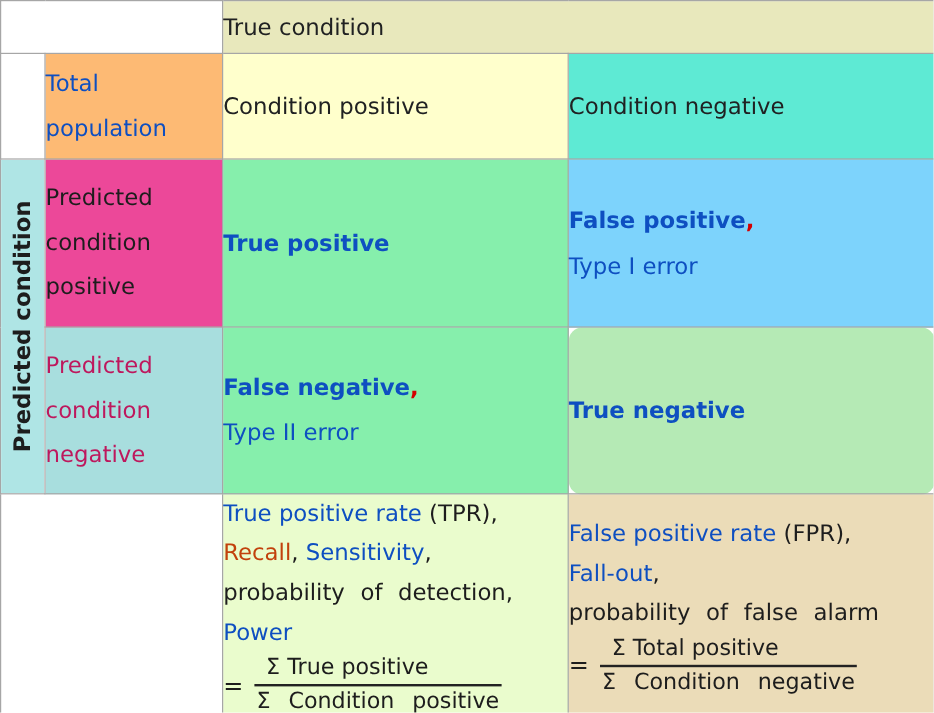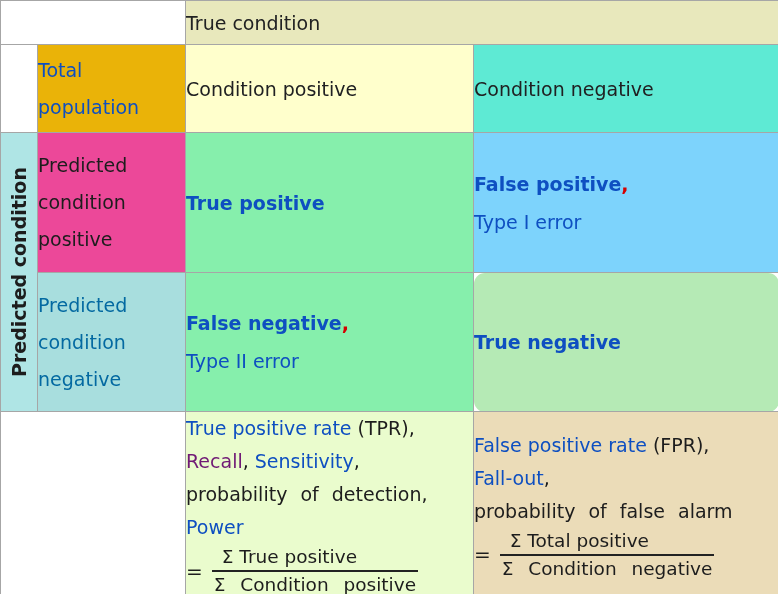--- a/index.html
+++ b/index.html
@@ -9,40 +9,40 @@
     color:#1d1d1d;background:#ffffff;
   }
   table.cm{border-collapse:collapse;table-layout:fixed;width:778px;}
   table.cm td, table.cm th{
     border:1.5px solid #a6a6a6;
     text-align:left;vertical-align:middle;
     padding:0;font-size:19px;font-weight:normal;
   }
   td.blank{border:none;background:#ffffff;}
   .hdr-true{background:#e8e8bc;font-weight:bold;font-size:20px;color:#202122;}
-  .totalpop{background:#eab308;line-height:37px;}
+  .totalpop{background:#fdba74;line-height:37px;}
   .condpos{background:#ffffcc;color:#202122;}
   .condneg{background:#5eead4;color:#202122;}
   .vstrip{background:#afe5e5;position:relative;}
   .vstrip .vtext{
     position:absolute;top:50%;left:50%;
     transform:translate(-50%,-50%) rotate(-90deg);
     white-space:nowrap;font-weight:bold;font-size:19px;color:#1d1d1d;
   }
   .predpos{background:#ec4899;line-height:37px;color:#1d1d1d;}
-  .predneg{background:#a8dede;line-height:37px;color:#0369a1;}
+  .predneg{background:#a8dede;line-height:37px;color:#be185d;}
   .tp{background:#86efac;}
   .fp{background:#7dd3fc;line-height:38px;}
   .fn{background:#86efac;line-height:38px;}
   .tn{background:#b5eab5;border-radius:11px;}
   .tprcell{background:#eafccd;vertical-align:top;padding-top:3px;font-size:18.5px;line-height:33px;}
   .fprcell{background:#ebdcb8;vertical-align:top;padding-top:22px;font-size:18.5px;line-height:33px;}
   .link{color:#0e4fc1;text-decoration:none;cursor:pointer;}
   .blink{color:#0e4fc1;font-weight:bold;cursor:pointer;}
-  .visited{color:#701a75;cursor:pointer;}
+  .visited{color:#c2410c;cursor:pointer;}
   .redc{color:#d40000;font-weight:bold;}
   .dark{color:#1d1d1d;}
   .wide{word-spacing:7px;}
   .eqline{white-space:nowrap;}
   .eq{display:inline-block;vertical-align:middle;margin-right:9px;font-size:20px;}
   .frac{display:inline-block;vertical-align:middle;line-height:26px;font-size:18.5px;}
   .frac .num{display:block;border-bottom:2px solid #222222;padding:0 10px;}
   .frac .den{display:block;word-spacing:9px;padding:0 2px;}
 </style>
 </head>

